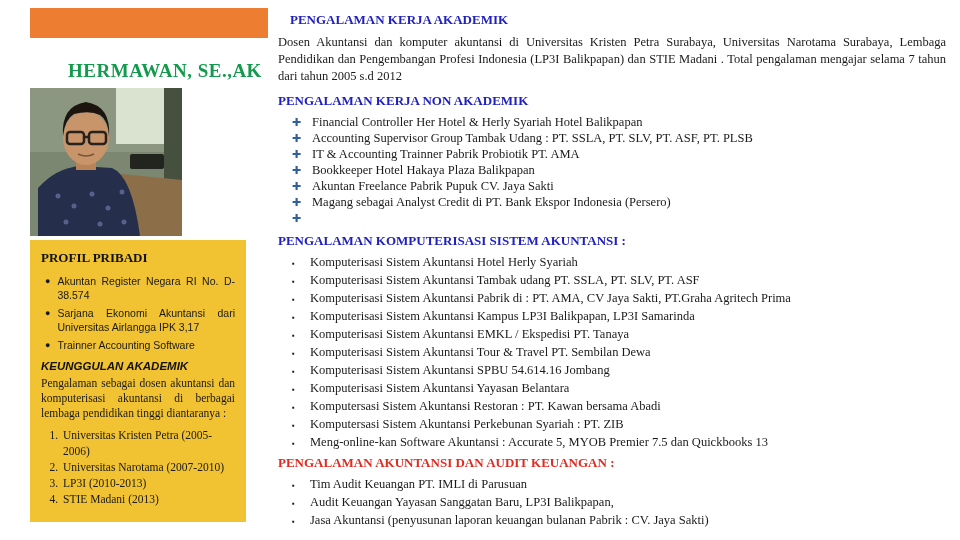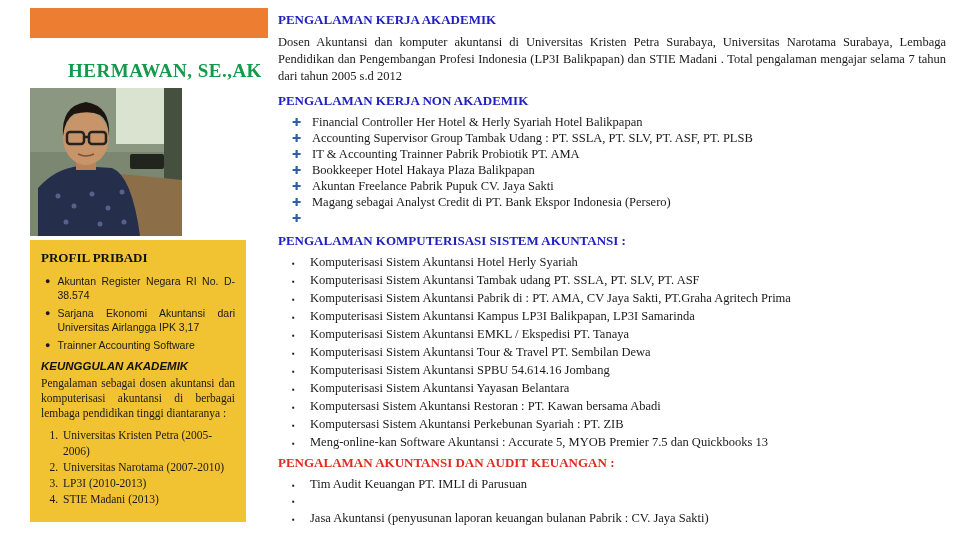--- a/index.html
+++ b/index.html
@@ -28,21 +28,21 @@
                        font-family:"Liberation Sans", sans-serif;font-style:italic; }
   .advantage-text { margin:0 0 6px; font-size:11.5px; line-height:15px; text-align:justify; }
   .institutions { margin:4px 0 0; padding:0 0 0 20px; font-size:11.5px; line-height:16px; }
   .institutions li { padding-left:2px; }
 
   
   .main { position:absolute; left:278px; top:0; width:668px; height:540px;
           box-sizing:border-box; padding-top:12px; }
   .h-blue { margin:8px 0 6px; font-size:13px; font-weight:bold; color:#2020c0;
             font-family:"Liberation Serif", serif; }
-  .h-blue.first { margin-top:0; }
+  .h-blue.first { margin-top:0;margin-left:12px; }
   .h-red  { margin:4px 0 6px; font-size:13px; font-weight:bold; color:#e02b20; }
   .body-par { margin:0 0 6px; font-size:12.5px; line-height:17px; text-align:justify; }
   ul.exp-list { list-style:none; margin:0 0 2px; padding:0 0 0 14px;
                 font-size:12.5px; line-height:14px; }
   ul.exp-list li { display:flex; gap:8px; margin-bottom:2px; align-items:baseline; }
   .na-b { flex:0 0 12px; color:#2e5fa3; font-size:11px; line-height:14px; }
   .sq-b { flex:0 0 10px; color:#1a1a1a; font-size:8px; line-height:14px; }
 </style>
 </head>
 <body>
@@ -199,20 +199,21 @@
     </ul>
 
     <h2 class="h-red">PENGALAMAN AKUNTANSI DAN AUDIT KEUANGAN :</h2>
     <ul class="exp-list">
       <li>
           <span class="sq-b">▪</span>
           <span>Tim Audit Keuangan PT. IMLI di Parusuan</span>
         </li>
       <li>
           <span class="sq-b">▪</span>
+          <span>Audit Keuangan Yayasan Sanggatan Baru, LP3I Balikpapan,</span>
         </li>
       <li>
           <span class="sq-b">▪</span>
           <span>Jasa Akuntansi (penyusunan laporan keuangan bulanan Pabrik :  CV. Jaya Sakti)</span>
         </li>
 
     </ul>
 
   </main>
 </div>

